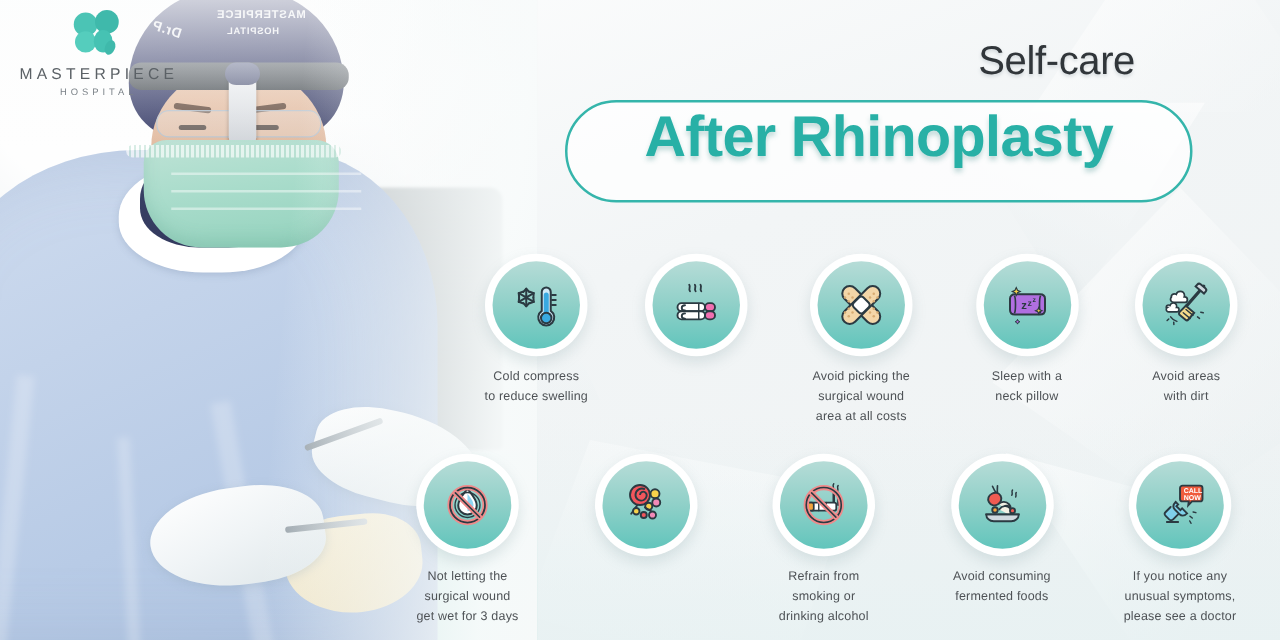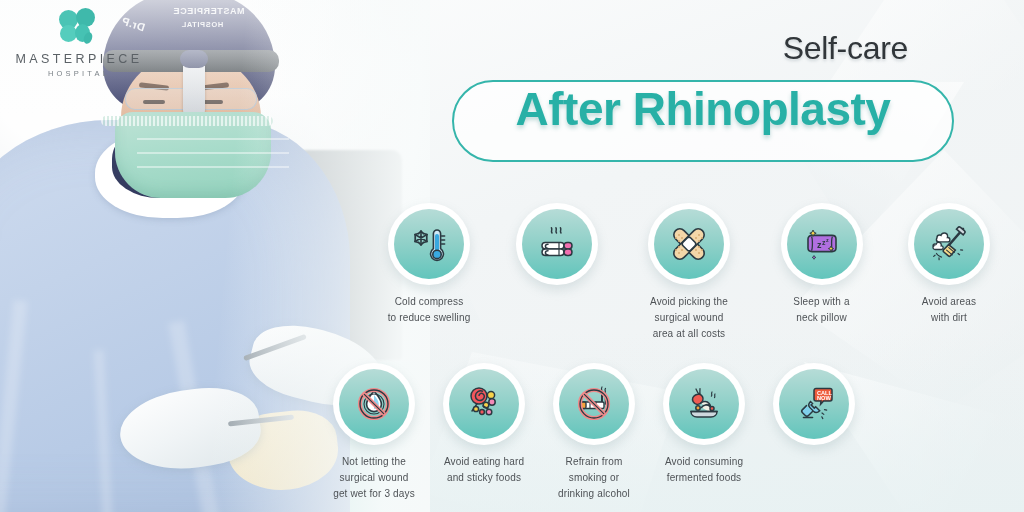--- a/index.html
+++ b/index.html
@@ -251,21 +251,21 @@
   }
   .title-pill .t {
     font-size:46px; font-weight:bold; color:#28b0a6;
     letter-spacing:-.5px;
     text-shadow:0 3px 4px rgba(60,140,135,.30);
   }
 
   
   .row { position:absolute; display:flex; }
   .row1 { left:379px; top:203px; width:620px; justify-content:space-between; }
-  .row2 { left:319px; top:363px; width:680px; }
+  .row2 { left:319px; top:363px; width:680px; justify-content:space-between; }
 
   .cell { width:100px; display:flex; flex-direction:column; align-items:center; }
   .cell.w110 { width:110px; }
 
   .bubble {
     width:82px; height:82px; border-radius:50%;
     background:#ffffff;
     display:flex; align-items:center; justify-content:center;
     box-shadow:0 5px 11px rgba(120,150,155,.22);
     flex:0 0 auto;
@@ -528,24 +528,20 @@
               <circle cx="30" cy="20" r="3.2" fill="#f28ab8"></circle>
               <circle cx="24" cy="23" r="2.8" fill="#f7d24b"></circle>
               <path d="M26 27l-5-3" stroke-linecap="round" fill="none"></path>
               <circle cx="14" cy="27" r="2.6" fill="#f7d24b"></circle>
               <circle cx="20" cy="30" r="2.4" fill="#f2565c"></circle>
               <circle cx="27" cy="30" r="2.8" fill="#f28ab8"></circle>
             </g>
           </svg>
         </div>
       </div>
-      <div class="cap-text">
-        <div>Avoid eating hard</div>
-        <div>and sticky foods</div>
-      </div>
     </div>
 
     <div class="cell w110">
       <div class="bubble">
         <div class="disc">
           <svg width="44" height="44" viewBox="0 0 44 44">
             <g stroke="#2b3a42" stroke-width="1.4" stroke-linecap="round">
               <path d="M30 5c-1.6 2 .8 3 -.6 5M33.5 6.4c-1.4 1.8.7 2.7-.5 4.5" fill="none" stroke-width="1.2"></path>
               <path d="M30 13v9" fill="none" stroke-width="2"></path>
               <path d="M33.5 12v10" fill="none" stroke-width="1.6"></path>
@@ -603,17 +599,22 @@
               <path d="M14.5 23.5l-4 4c-.9.9-.9 2.3 0 3.2l2.8 2.8c.9.9 2.3.9 3.2 0l4-4" fill="#7fd0ea"></path>
               <path d="M11.5 35.5h9" fill="none" stroke-width="1.6"></path>
               <path d="M14 24.5l-3.6 3.6" fill="none" stroke-width="1"></path>
               <path d="M30 31l1.8 1.4M32.5 27.6l2.2.5M29.8 34.8l1 1.8" fill="none" stroke-width="1.2"></path>
             </g>
             <text x="25" y="12.6" font-family="Liberation Sans, sans-serif" font-size="5.6" font-weight="bold" fill="#ffffff">CALL</text>
             <text x="25" y="18" font-family="Liberation Sans, sans-serif" font-size="5.6" font-weight="bold" fill="#ffffff">NOW</text>
           </svg>
         </div>
       </div>
+      <div class="cap-text">
+        <div>If you notice any</div>
+        <div>unusual symptoms,</div>
+        <div>please see a doctor</div>
+      </div>
     </div>
 
   </div>
 
 </div>
 
 </body></html>

